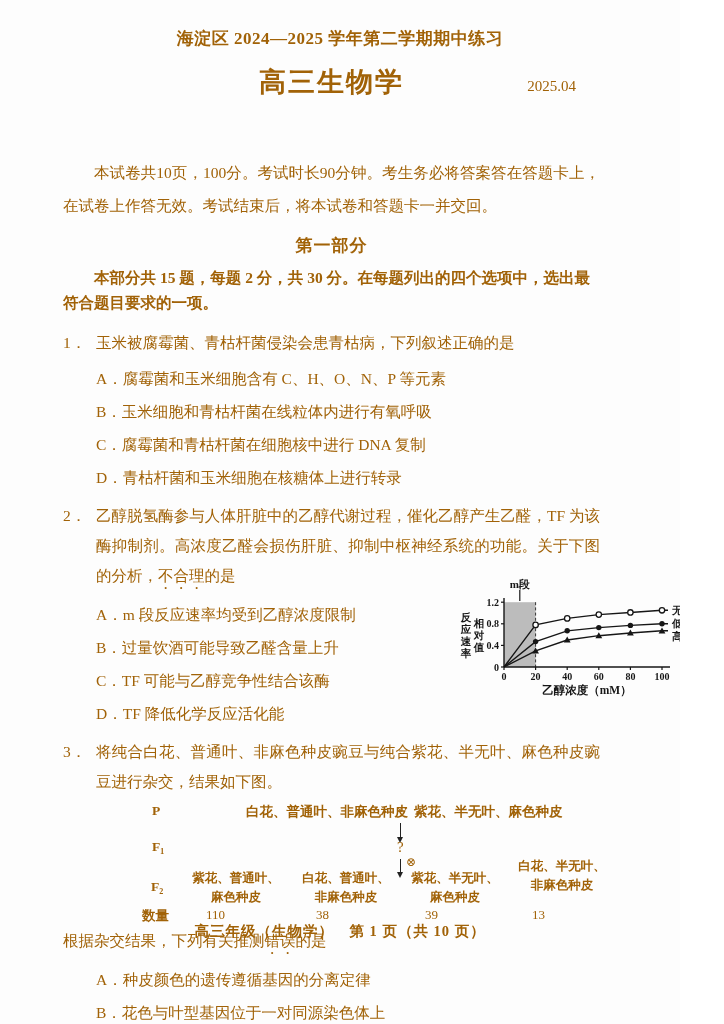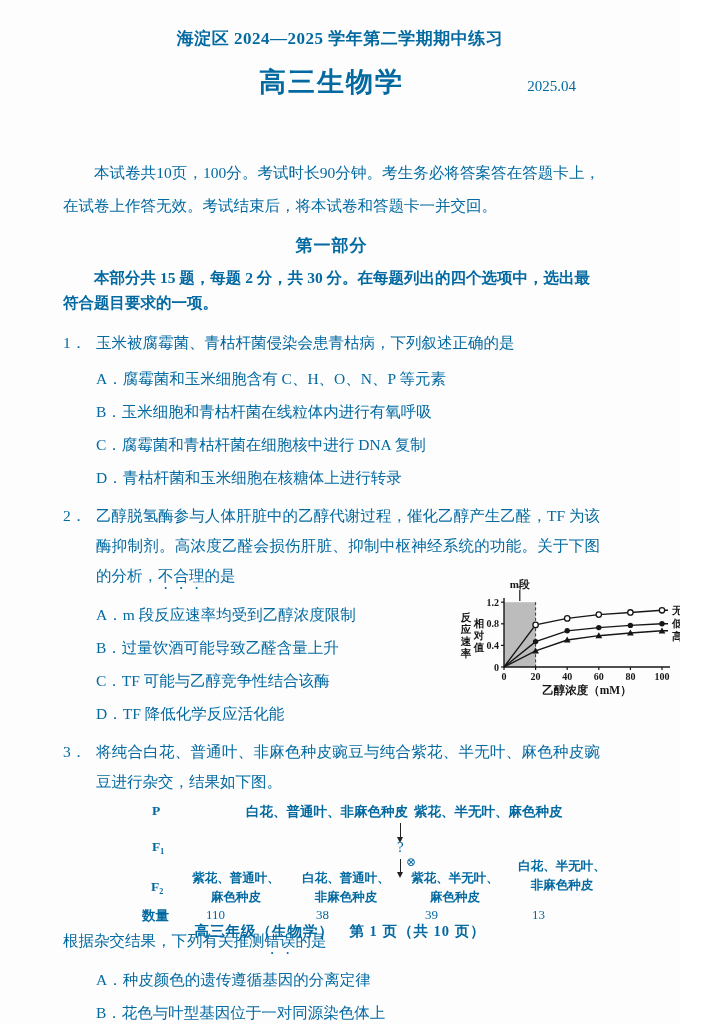--- a/index.html
+++ b/index.html
@@ -1,18 +1,18 @@
 <!DOCTYPE html>
 <html lang="zh"><head>
 <meta charset="utf-8">
 <style>
   html,body{margin:0;padding:0;background:#ffffff;}
   .page{
     position:relative;width:680px;height:1024px;overflow:hidden;
-    background:#fdfdfd;color:#0369a1;
+    background:#fdfdfd;color:#a16207;
     font-family:"Liberation Serif","DejaVu Serif",serif;
   }
   .content{padding:0 80px 0 63px;}
   .header-title{padding-top:27px;text-align:center;font-size:17px;font-weight:bold;letter-spacing:.5px;}
   .subject-row{position:relative;margin-top:14px;height:42px;}
   .subject-title{text-align:center;font-size:27px;font-weight:bold;letter-spacing:2px;}
   .exam-date{position:absolute;right:24px;top:14px;font-size:15px;}
   .preamble{margin-top:50px;font-size:15.5px;line-height:33px;text-indent:2em;text-align:justify;}
   .section-title{margin-top:12px;text-align:center;font-size:17px;font-weight:bold;letter-spacing:1px;}
   .section-desc{margin-top:9px;font-size:15.5px;font-weight:bold;text-indent:2em;line-height:1.6;}

